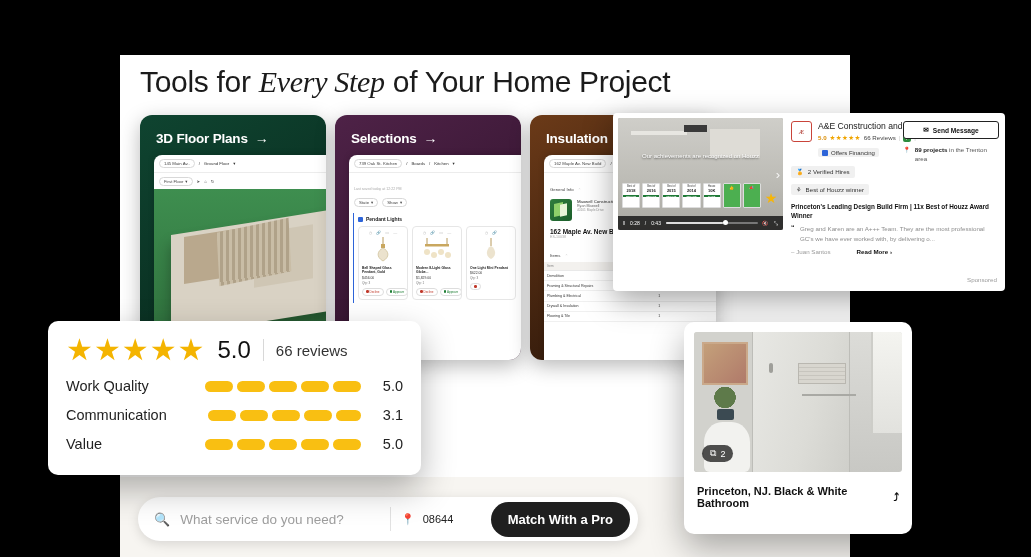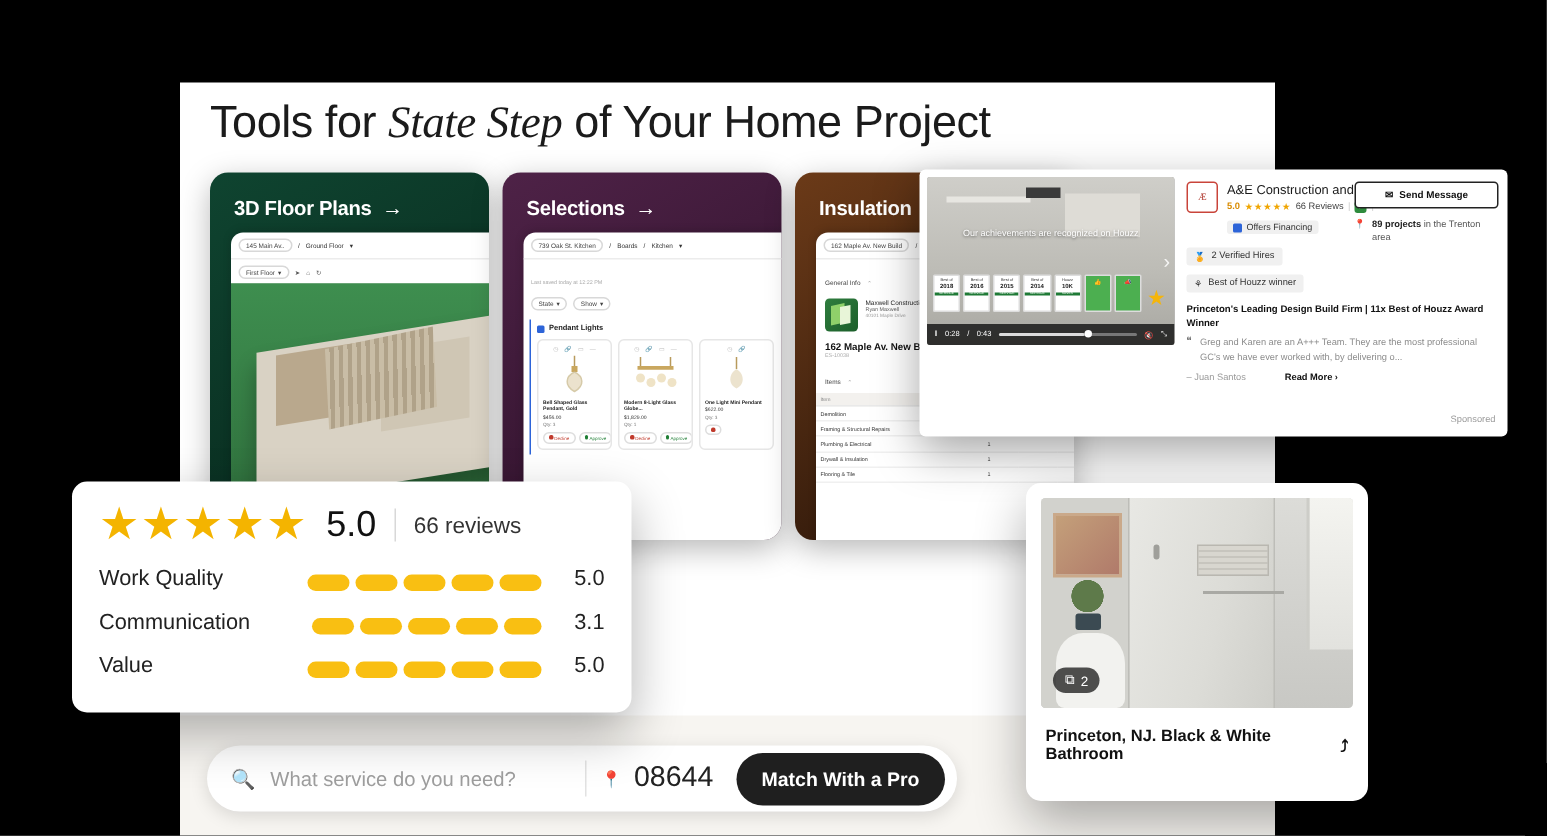--- a/index.html
+++ b/index.html
@@ -148,41 +148,41 @@
 
   
   .reviews{position:absolute;left:48px;top:321px;width:373px;height:154px;
       background:#fff;border-radius:10px;box-shadow:0 14px 34px rgba(0,0,0,.30);
       padding:14px 18px;box-sizing:border-box;}
   .rv-top{display:flex;align-items:center;gap:12px;}
   .rv-stars{color:#f4b400;font-size:30px;letter-spacing:1px;line-height:1;}
   .rv-score{font-size:24px;color:#111;font-weight:normal;}
   .rv-div{width:1px;height:22px;background:#d8d8d8;}
   .rv-count{font-size:15px;color:#333;}
-  .rv-row{display:flex;align-items:flex-end;margin-top:13px;}
+  .rv-row{display:flex;align-items:center;margin-top:13px;}
   .rv-label{font-size:14.5px;color:#222;width:175px;}
   .rv-bars{display:flex;gap:4px;}
   .rv-bars i{width:28px;height:11px;background:#f9bf12;border-radius:6px;display:block;}
   .rv-bars i.partial{width:25px;}
   .rv-val{font-size:14.5px;color:#222;margin-left:22px;}
 
   
   .hero-head{position:absolute;left:170px;top:436px;font-size:30px;color:#1b1b1b;
       white-space:nowrap;letter-spacing:-.3px;}
   .hero-bg{position:absolute;left:120px;top:477px;width:730px;height:80px;background:#f7f5f1;}
   .searchbar{position:absolute;left:138px;top:497px;width:500px;height:44px;background:#fff;
       border-radius:24px;box-shadow:0 3px 12px rgba(0,0,0,.13);display:flex;
       align-items:center;box-sizing:border-box;padding:0 8px 0 16px;}
   .sb-icon{color:#9a9a9a;font-size:13px;margin-right:8px;}
   .sb-input{flex:1;border:0;outline:0;font-size:13.5px;color:#222;background:transparent;
       font-family:"Liberation Sans",sans-serif;}
   .sb-input::placeholder{color:#9e9e9e;}
   .sb-sep{width:1px;height:24px;background:#e2e2e2;margin:0 10px;}
   .sb-pin{color:#222;font-size:11px;margin-right:6px;}
-  .sb-zip{font-size:19px;color:#222;width:66px;border:0;outline:0;background:transparent;
+  .sb-zip{font-size:11px;color:#222;width:66px;border:0;outline:0;background:transparent;
       font-family:"Liberation Sans",sans-serif;}
   .sb-cta{background:#1f1f1f;color:#fff;border-radius:22px;padding:10px 17px;font-size:13px;
       font-weight:bold;white-space:nowrap;border:0;font-family:"Liberation Sans",sans-serif;}
 
   
   .photo-card{position:absolute;left:684px;top:322px;width:228px;height:212px;
       background:#fff;border-radius:10px;box-shadow:0 14px 34px rgba(0,0,0,.32);
       padding:10px;box-sizing:border-box;}
   .ph-img{position:relative;width:100%;height:140px;border-radius:3px;overflow:hidden;
       background:linear-gradient(#dcdcd8,#c8c8c4);}
@@ -211,21 +211,21 @@
   .ph-share{font-size:12px;color:#222;}
 </style>
 </head>
 <body>
 
 <div class="stage">
 
   <div class="page-panel">
 
     <div class="page-title">
-      <span>Tools for </span><span class="ital">State Step</span><span> of Your Home Project</span>
+      <span>Tools for </span><span class="ital">Every Step</span><span> of Your Home Project</span>
     </div>
 
     <div class="cards">
 
       <div class="tcard" id="card-floor">
         <div class="hdr">
           <span>3D Floor Plans</span>
           <span class="arw">→</span>
         </div>
         <div class="inner">

